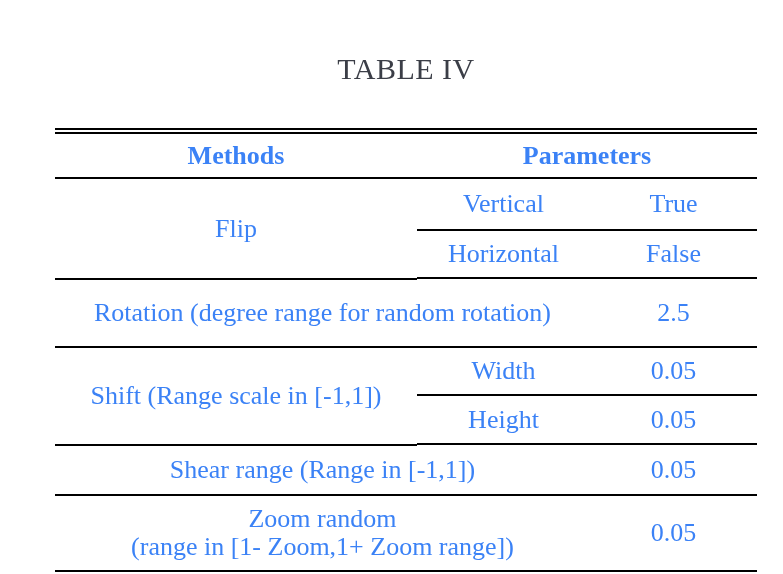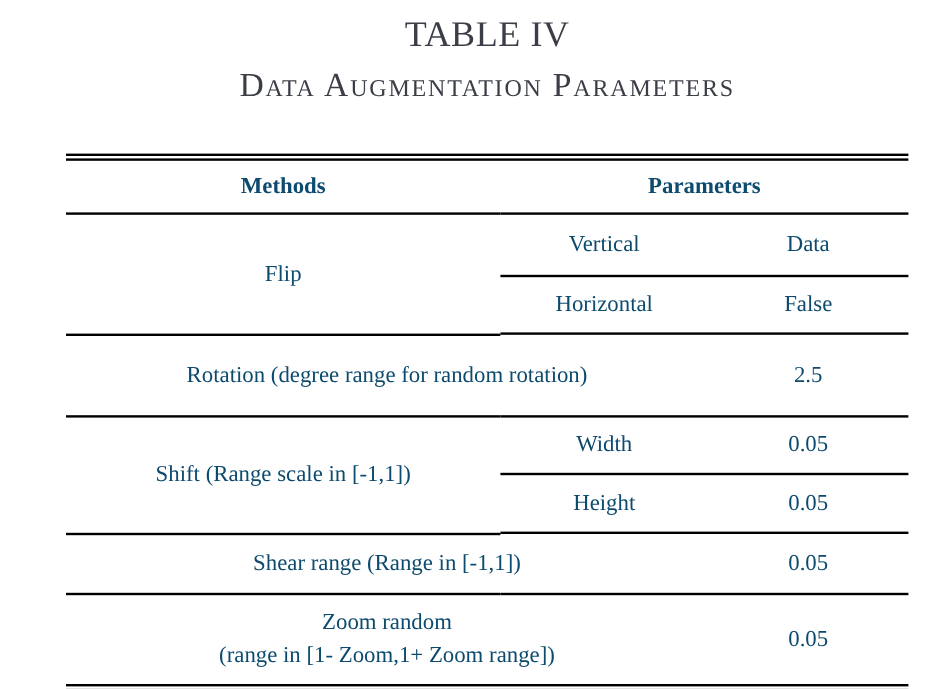--- a/index.html
+++ b/index.html
@@ -20,20 +20,21 @@
     left: 55px;
     top: 13px;
     width: 702px;
     text-align: center;
     color: #3b3e47;
   }
   .caption-label {
     font-size: 30px;
     line-height: 32px;
     letter-spacing: 0.5px;
+    margin-top: 40px;
   }
   .caption-title {
     margin-top: 11px;
     font-size: 28px;
     line-height: 32px;
     font-variant: small-caps;
     letter-spacing: 1.5px;
   }
   .tablewrap {
     position: absolute;
@@ -43,23 +44,23 @@
     border-top: 6px double #000000;
     border-bottom: 6px double #000000;
   }
   table.params {
     border-collapse: collapse;
     width: 100%;
     table-layout: fixed;
   }
   table.params th, table.params td {
     padding: 0;
-    font-size: 19px;
+    font-size: 26px;
     line-height: 28px;
-    color: #0c4a6e;
+    color: #3b82f6;
     text-align: center;
     vertical-align: middle;
     font-weight: normal;
     overflow: hidden;
     white-space: nowrap;
   }
   table.params th { font-weight: bold; }
   th.methods-h   { padding-left: 66px; }
   th.params-h    { padding-left: 76px; }
   .rb  { border-bottom: 2px solid #000000; }   
@@ -76,41 +77,40 @@
   tr.r-shear { height: 50px; }
   tr.r-zoom  { height: 75px; }
 </style>
 </head>
 <body>
 
 <div class="page">
 
   <div class="caption">
     <div class="caption-label">TABLE IV</div>
-    <div class="caption-title">Data Augmentation Parameters</div>
   </div>
 
   <div class="tablewrap">
     <table class="params">
       <colgroup>
         <col style="width:362px">
         <col style="width:173px">
         <col style="width:167px">
       </colgroup>
 
       <tbody>
           <tr class="r-head">
         <th class="rb methods-h">Methods</th>
         <th class="rb params-h" colspan="2">Parameters</th>
       </tr>
 
       <tr class="r-flip1">
         <td rowspan="2" class="topcell">Flip</td>
         <td class="rb">Vertical</td>
-        <td class="rb value">Data</td>
+        <td class="rb value">True</td>
       </tr>
 
       <tr class="r-flip2">
         <td class="rb">Horizontal</td>
         <td class="rb value">False</td>
       </tr>
 
       <tr style="height:0">
         <td class="rb" style="height:0;border-bottom:2px solid #000"></td>
         <td style="height:0"></td>

